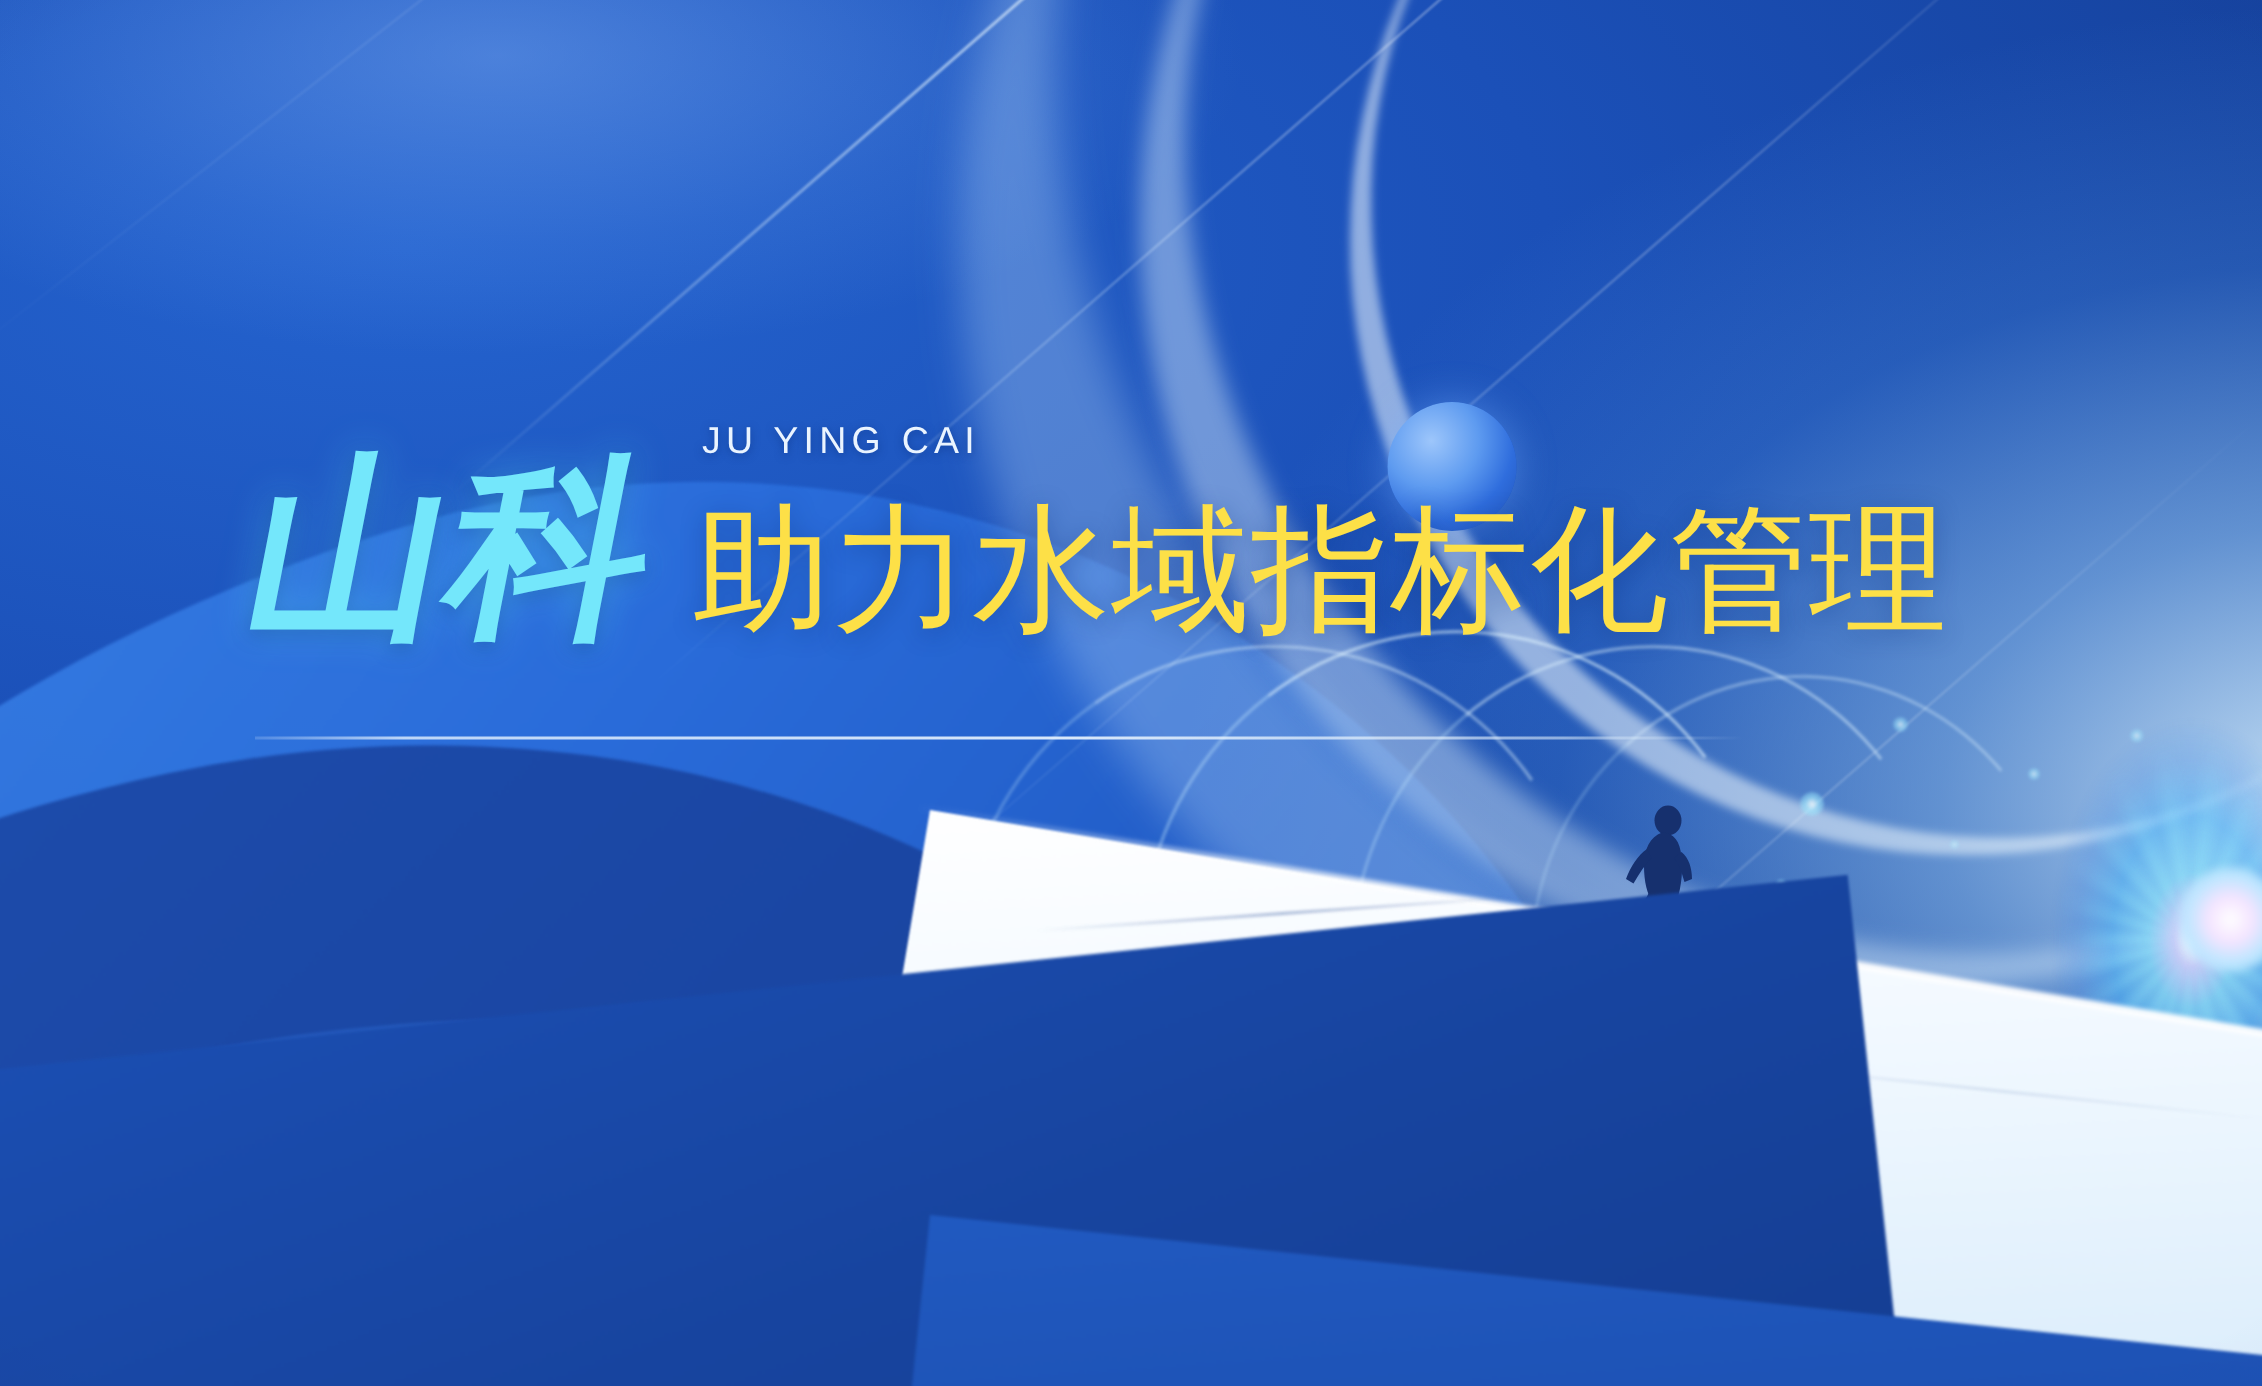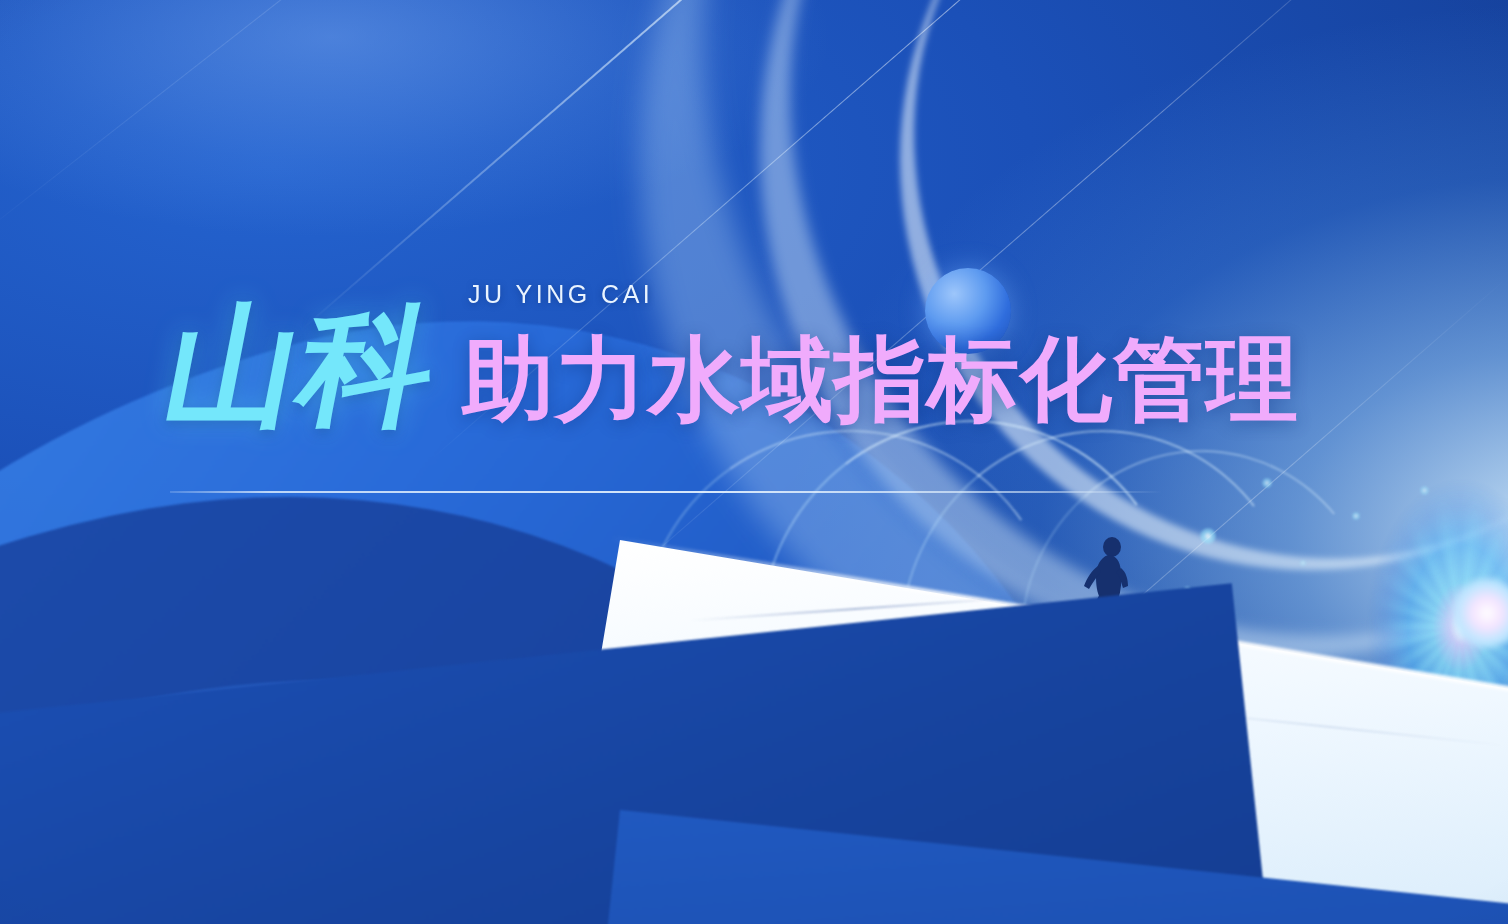--- a/index.html
+++ b/index.html
@@ -276,24 +276,24 @@
     font-size:25px;
     letter-spacing:3.5px;
     color:#eaf4ff;
     font-weight:400;
     white-space:nowrap;
     text-shadow:0 1px 6px rgba(12,48,125,.6);
   }
 
   .headline{
     font-size:92px;
-    font-weight:700;
+    font-weight:400;
     line-height:1;
     letter-spacing:1px;
-    color:#f0abfc;
+    color:#fde047;
     white-space:nowrap;
     text-shadow:0 3px 16px rgba(14,50,130,.45);
     font-family:"DejaVu Sans","Liberation Sans",sans-serif;
   }
 
   .divider{
     position:absolute;
     left:170px;top:491px;
     width:992px;height:2px;
     background:linear-gradient(90deg,rgba(220,235,255,.20) 0%,rgba(225,240,255,.80) 10%,rgba(235,246,255,.90) 55%,rgba(230,244,255,.55) 88%,rgba(220,238,255,0) 100%);

